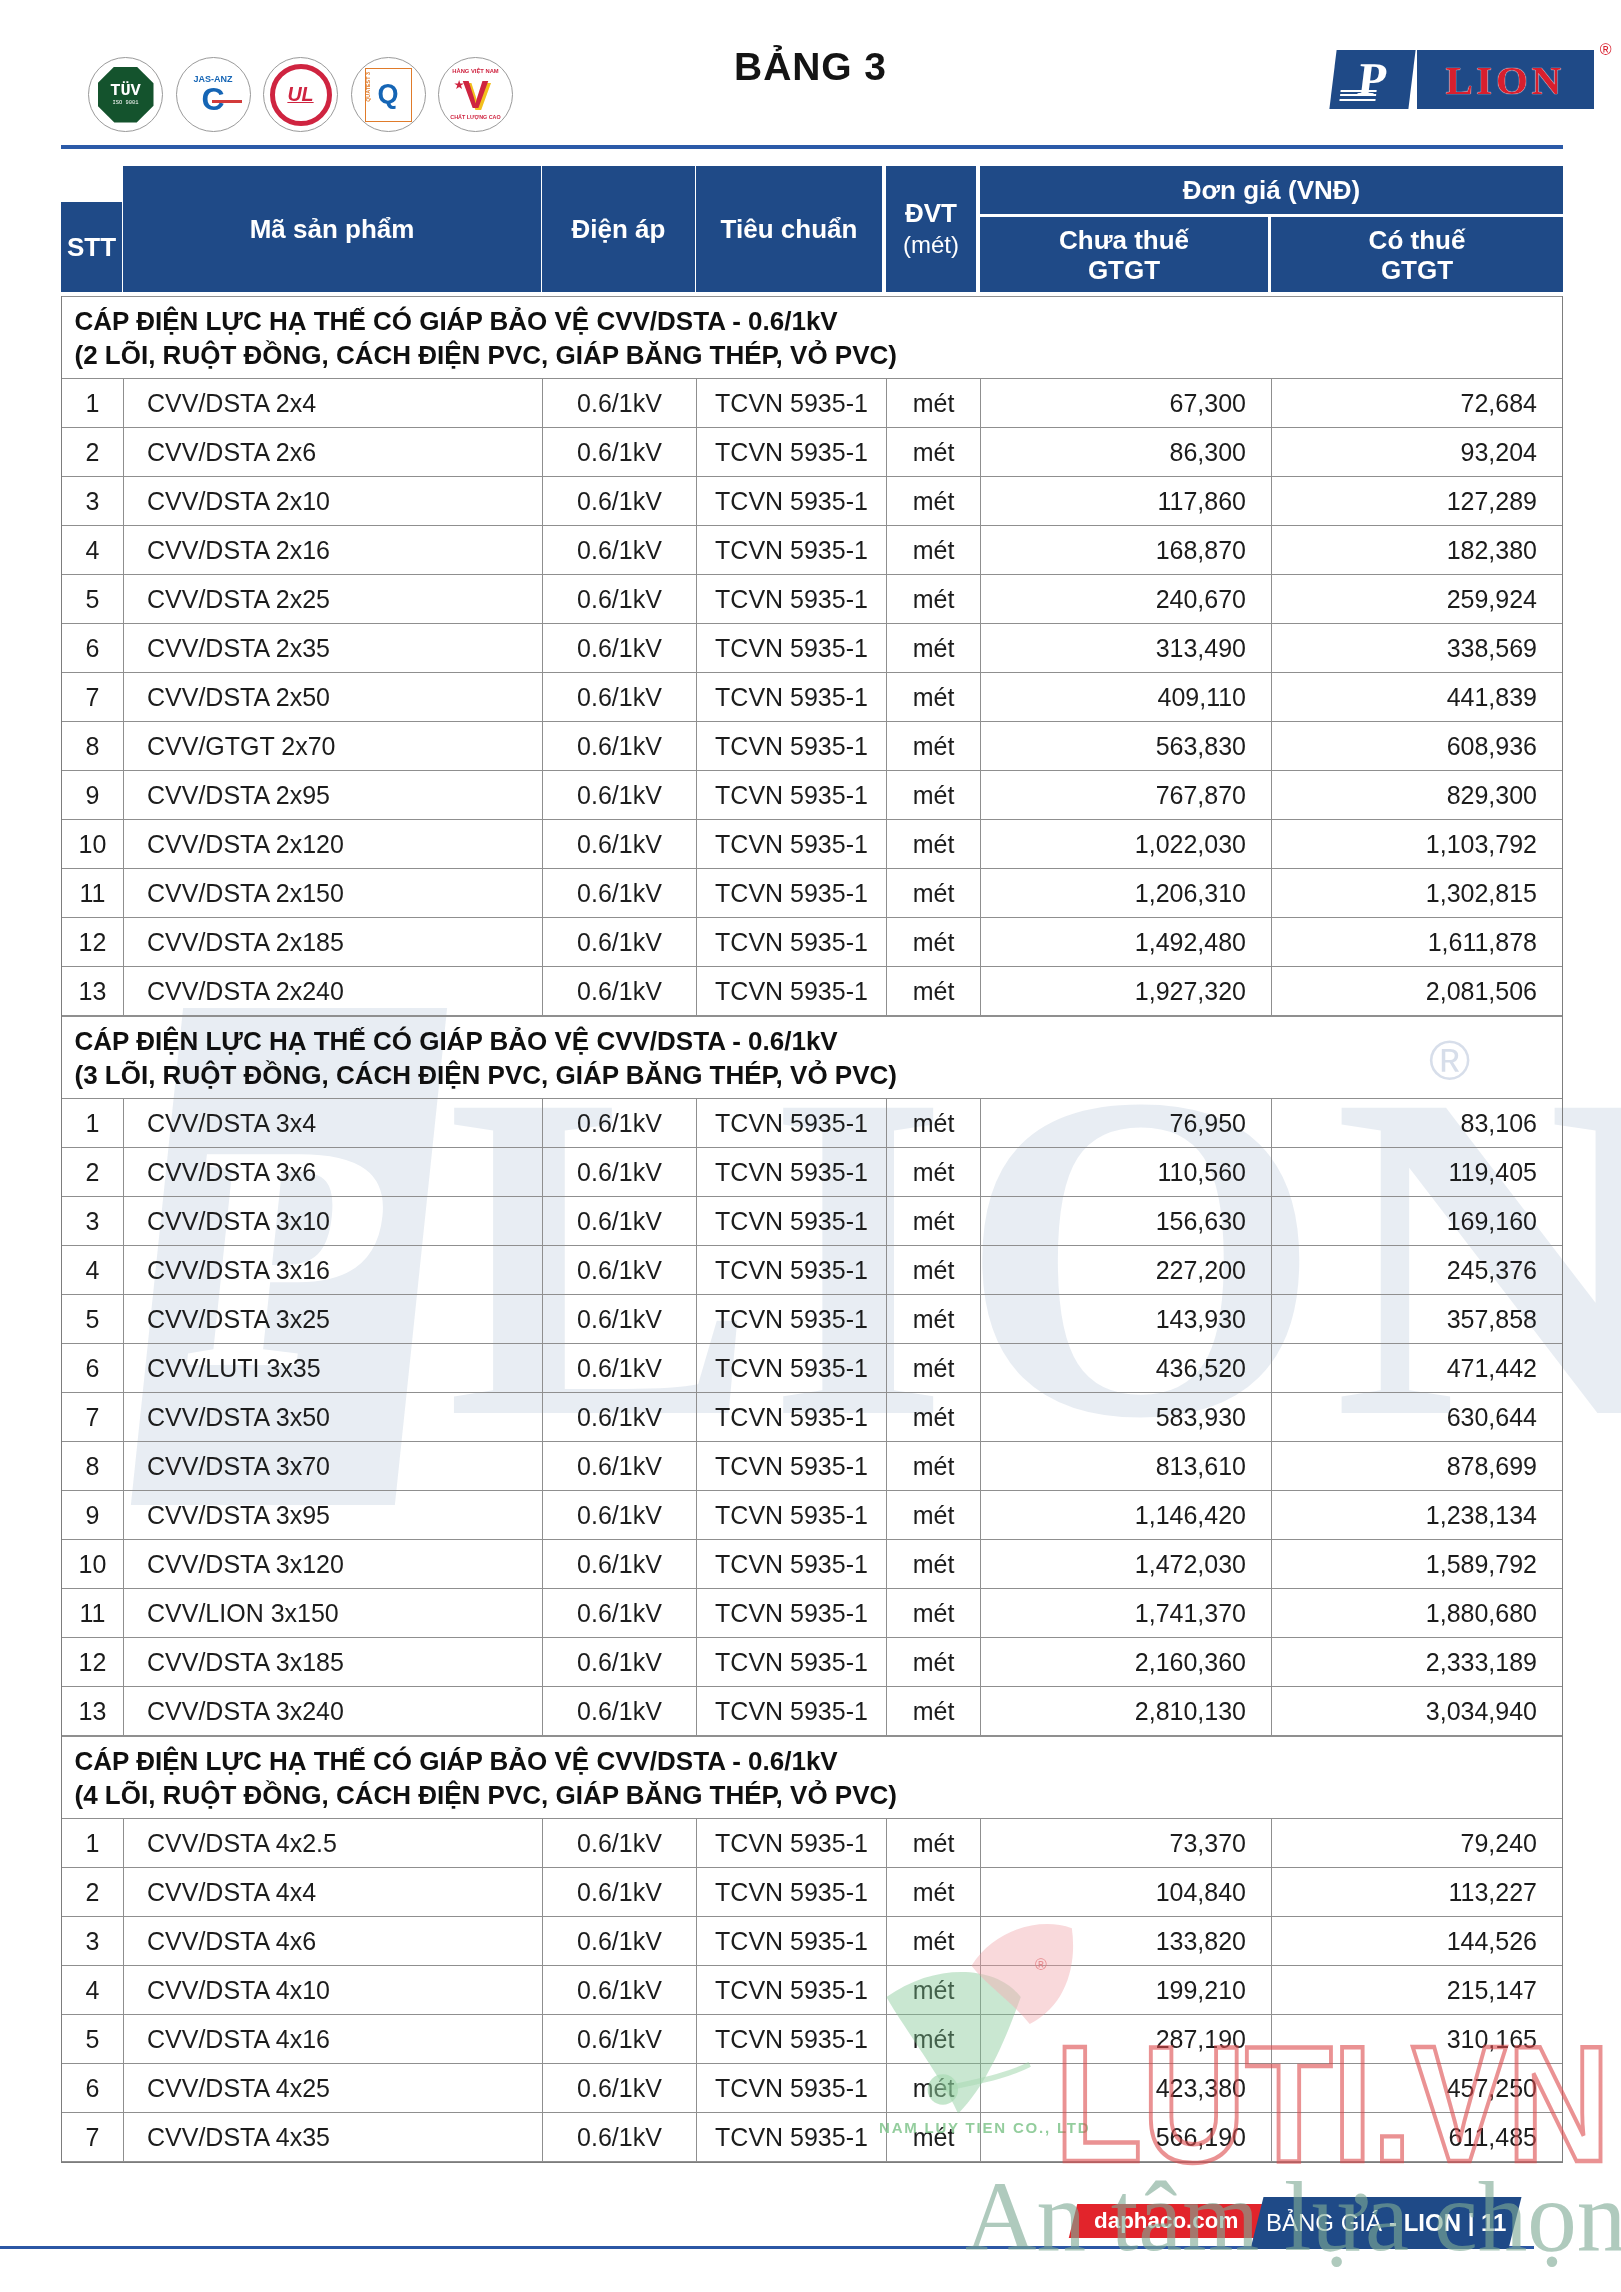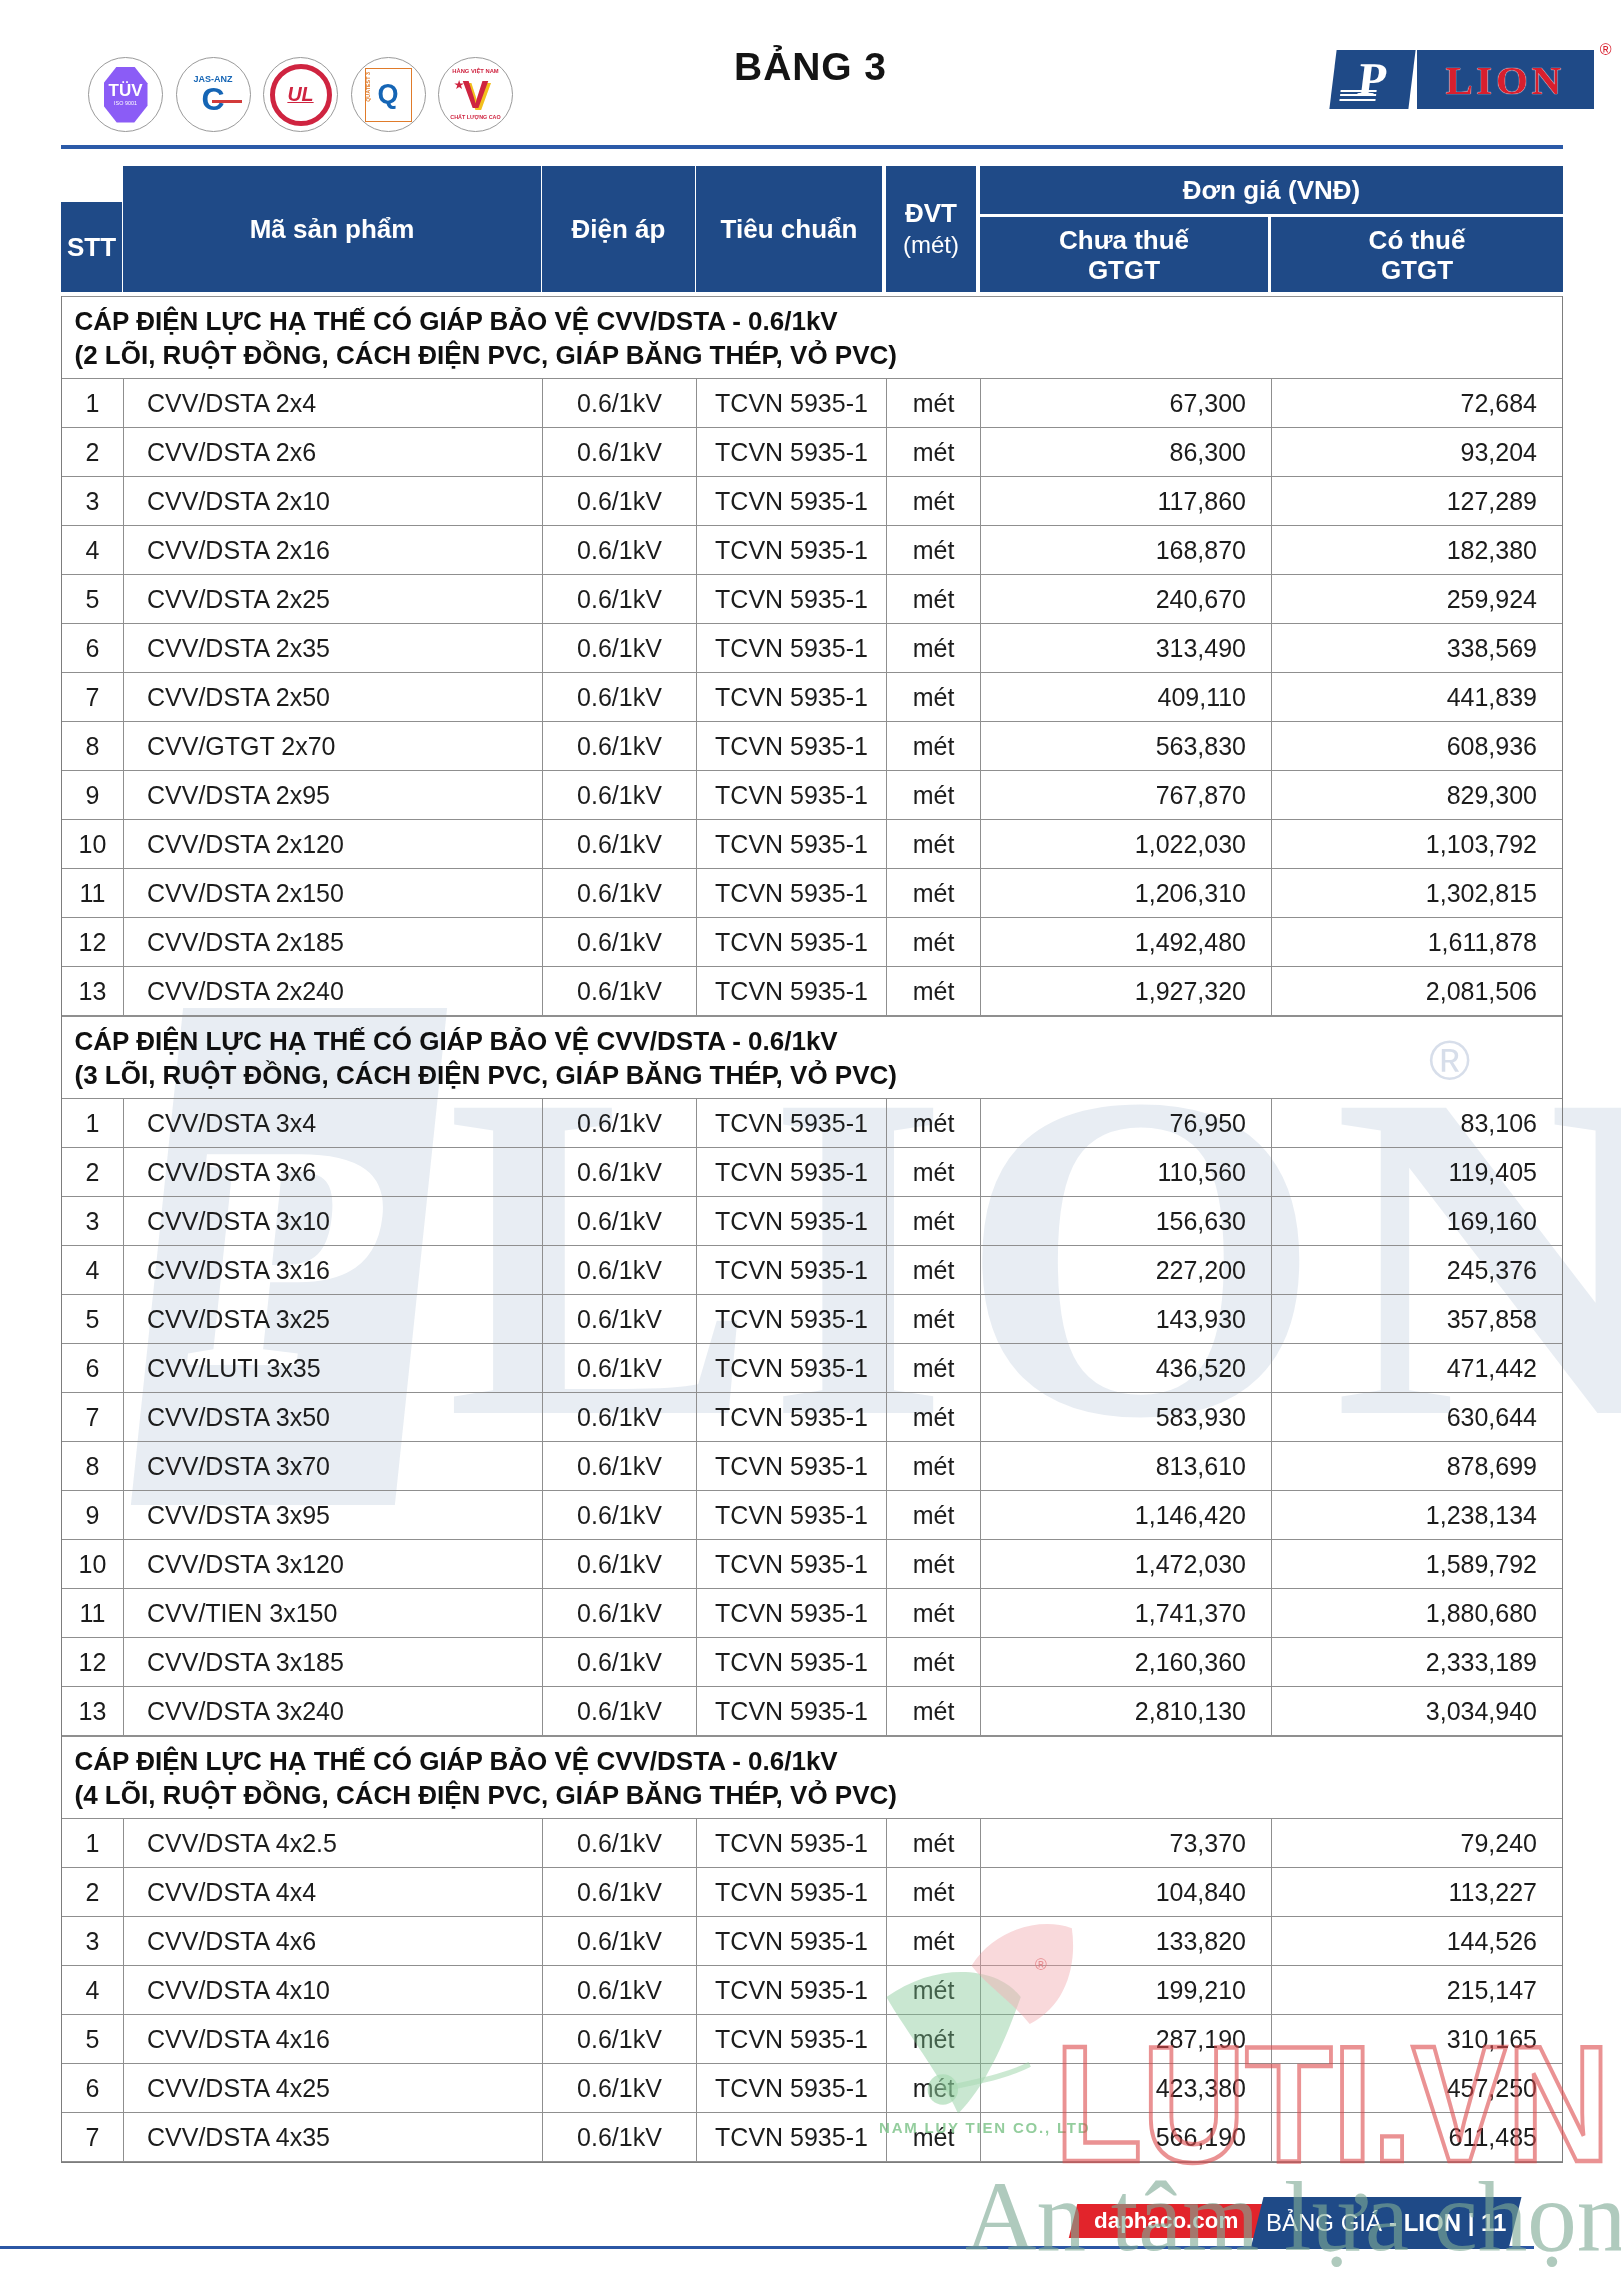--- a/index.html
+++ b/index.html
@@ -3,22 +3,22 @@
 <meta charset="utf-8">
 <style>
   html,body{margin:0;padding:0;background:#ffffff;}
   .page{position:relative;width:1621px;height:2293px;background:#fff;overflow:hidden;
         font-family:"Liberation Sans",sans-serif;color:#1d1d1d;}
 
   
   .certs{position:absolute;left:88px;top:57px;display:flex;gap:12.5px;z-index:4;}
   .cert{width:73px;height:73px;border:1.8px solid #9a9a9a;border-radius:50%;background:#fff;
         display:flex;flex-direction:column;align-items:center;justify-content:center;overflow:hidden;position:relative;}
-  .cert .oct{width:44px;height:56px;background:#8b5cf6;display:flex;flex-direction:column;align-items:center;justify-content:center;
-        clip-path:polygon(30% 0,70% 0,100% 30%,100% 70%,70% 100%,30% 100%,0 70%,0 30%);}
+  .cert .oct{width:56px;height:56px;background:#14532d;display:flex;flex-direction:column;align-items:center;justify-content:center;
+        clip-path:polygon(30% 0,70% 0,100% 30%,100% 70%,70% 100%,30% 100%,0 70%,0 30%);font-family:Liberation Mono, monospace;}
   .cert .oct .t1{color:#fff;font-weight:bold;font-size:17px;line-height:18px;}
   .cert .oct .t2{color:#fff;font-size:5.4px;line-height:7.2px;}
   .cert .jas-top{color:#1565b5;font-weight:bold;font-size:9px;line-height:9.9px;}
   .cert .jas-c{color:#1565b5;font-weight:bold;font-size:32px;line-height:30px;position:relative;}
   .cert .jas-c:after{content:"";position:absolute;left:10.7px;top:16px;width:30px;height:2.7px;background:#d23b3b;}
   .cert .ul-ring{width:52px;height:52px;border:5.4px solid #cf2440;border-radius:50%;display:flex;align-items:center;justify-content:center;}
   .cert .ul-ring span{color:#cf2440;font-weight:bold;font-style:italic;font-size:19.7px;text-decoration:underline;}
   .cert .q-rect{width:45px;height:52px;border:1.8px solid #e07b2a;display:flex;align-items:center;justify-content:center;position:relative;}
   .cert .q-rect .q{color:#1565b5;font-weight:bold;font-size:27px;}
   .cert .q-rect .qv{position:absolute;left:-0.9px;top:3.6px;color:#e07b2a;font-size:5.4px;writing-mode:vertical-rl;transform:rotate(180deg);font-weight:bold;}
@@ -416,21 +416,21 @@
       <div class="c-code">CVV/DSTA 3x120</div>
       <div class="c-volt">0.6/1kV</div>
       <div class="c-std">TCVN 5935-1</div>
       <div class="c-unit">mét</div>
       <div class="c-ex">1,472,030</div>
       <div class="c-inc">1,589,792</div>
     </div>
 
     <div class="drow">
       <div class="c-stt">11</div>
-      <div class="c-code">CVV/TIEN 3x150</div>
+      <div class="c-code">CVV/LION 3x150</div>
       <div class="c-volt">0.6/1kV</div>
       <div class="c-std">TCVN 5935-1</div>
       <div class="c-unit">mét</div>
       <div class="c-ex">1,741,370</div>
       <div class="c-inc">1,880,680</div>
     </div>
 
     <div class="drow">
       <div class="c-stt">12</div>
       <div class="c-code">CVV/DSTA 3x185</div>

